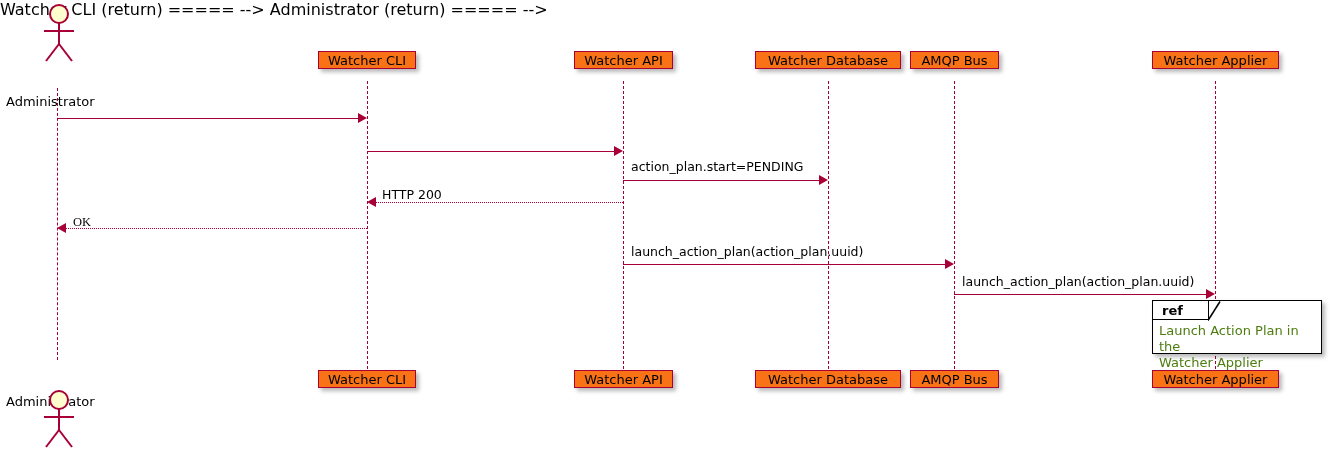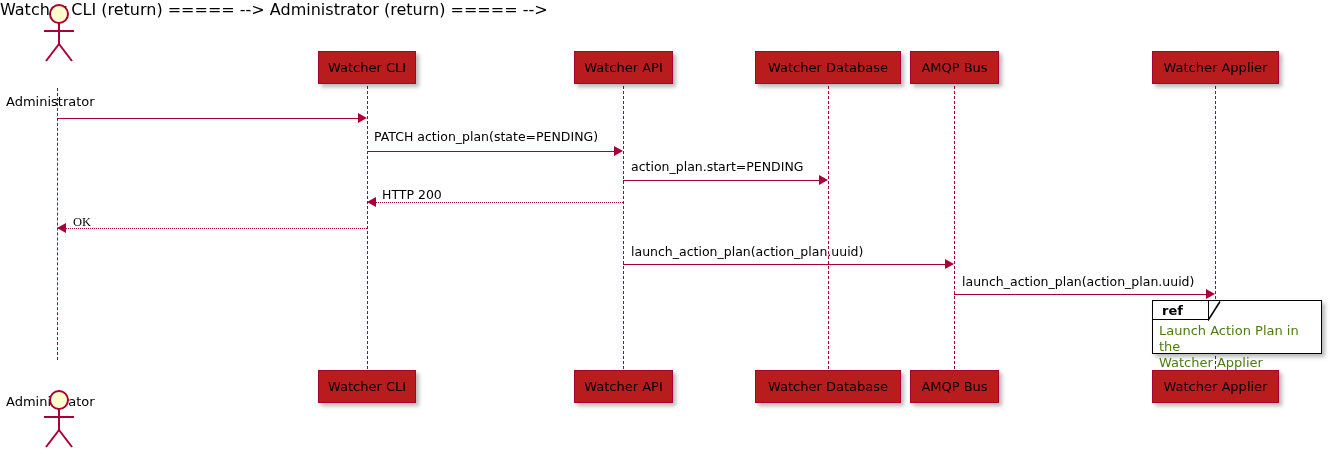--- a/index.html
+++ b/index.html
@@ -13,30 +13,30 @@
     height: 456px;
     background: #FFFFFF;
     font-family: "DejaVu Sans", sans-serif;
     overflow: hidden;
   }
 
   
   .participant {
     position: absolute;
     box-sizing: border-box;
-    background: #b91c1c;
+    background: #f97316;
     border: 1.5px solid #A80036;
     color: #000000;
     font-size: 13px;
     line-height: 1;
     display: flex;
     align-items: center;
     justify-content: center;
     white-space: nowrap;
-    height: 33px;
+    height: 18px;
     box-shadow: 3px 3px 4px rgba(0,0,0,0.28);
   }
 
   
   .actor-wrap { position: absolute; }
   .actor-label {
     position: absolute;
     font-size: 13px;
     color: #000;
     white-space: nowrap;
@@ -169,21 +169,20 @@
   <div class="participant" style="left:574px;  top:370px; width:99px;">Watcher API</div>
   <div class="participant" style="left:755px;  top:370px; width:146px;">Watcher Database</div>
   <div class="participant" style="left:910px;  top:370px; width:89px;">AMQP Bus</div>
   <div class="participant" style="left:1152px; top:370px; width:127px;">Watcher Applier</div>
 
   
   <div class="msg-line" style="left:57px; top:118px; width:301px;"></div>
   <div class="arrow-head right" style="left:358px; top:113px;"></div>
 
   
-  <div class="msg-label" style="left:374px; top:131px;">PATCH action_plan(state=PENDING)</div>
   <div class="msg-line" style="left:367px; top:151px; width:247px;"></div>
   <div class="arrow-head right" style="left:614px; top:146px;"></div>
 
   
   <div class="msg-label" style="left:631px; top:161px;">action_plan.start=PENDING</div>
   <div class="msg-line" style="left:623px; top:180px; width:196px;"></div>
   <div class="arrow-head right" style="left:819px; top:175px;"></div>
 
    Watcher CLI (return) ===== --&gt;
   <div class="msg-label" style="left:382px; top:189px;">HTTP 200</div>

